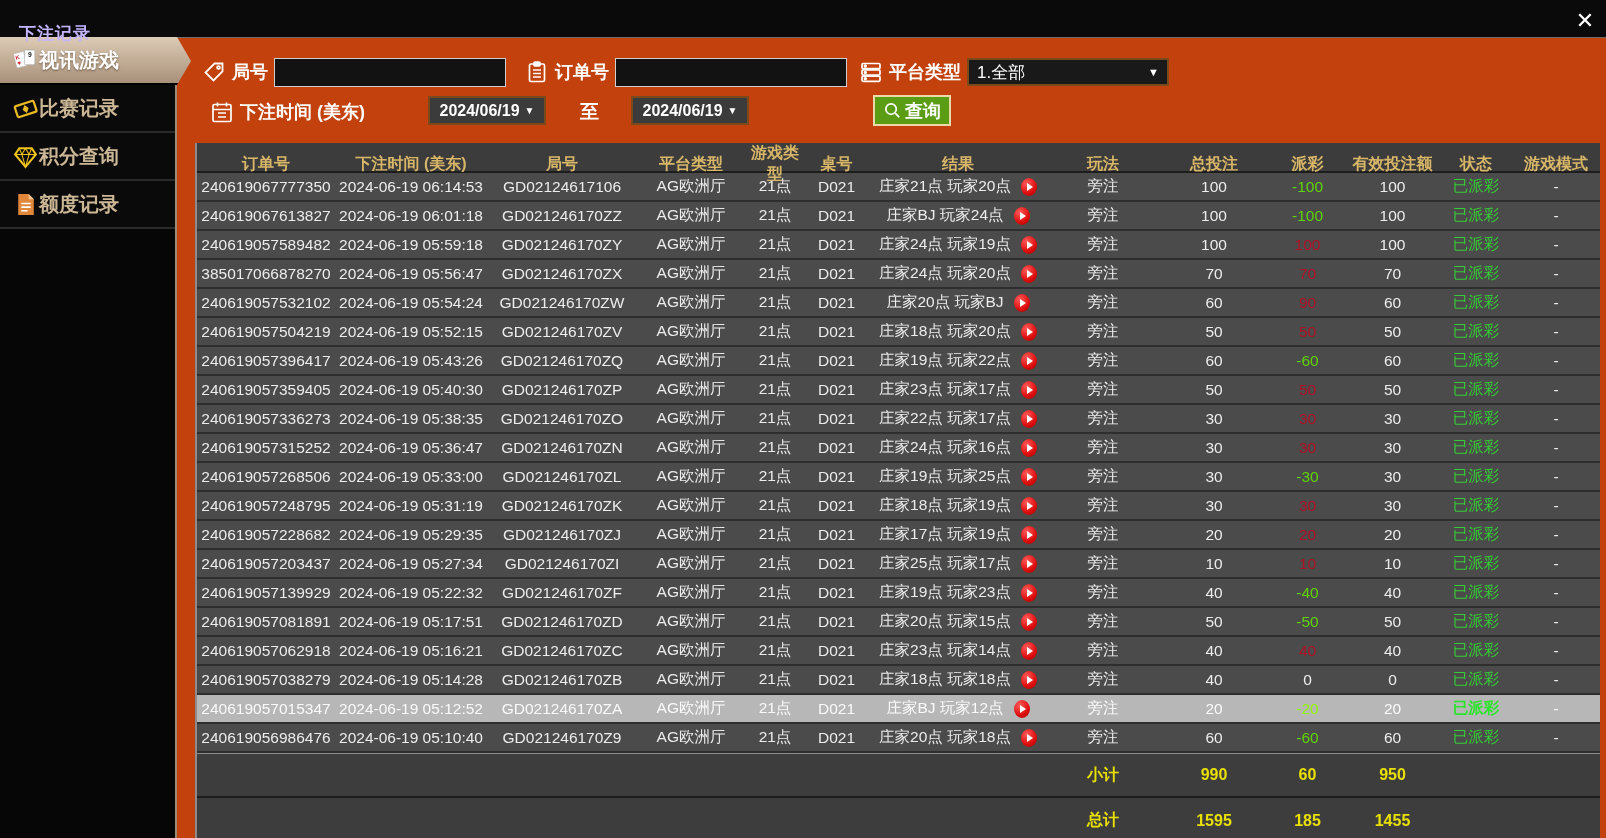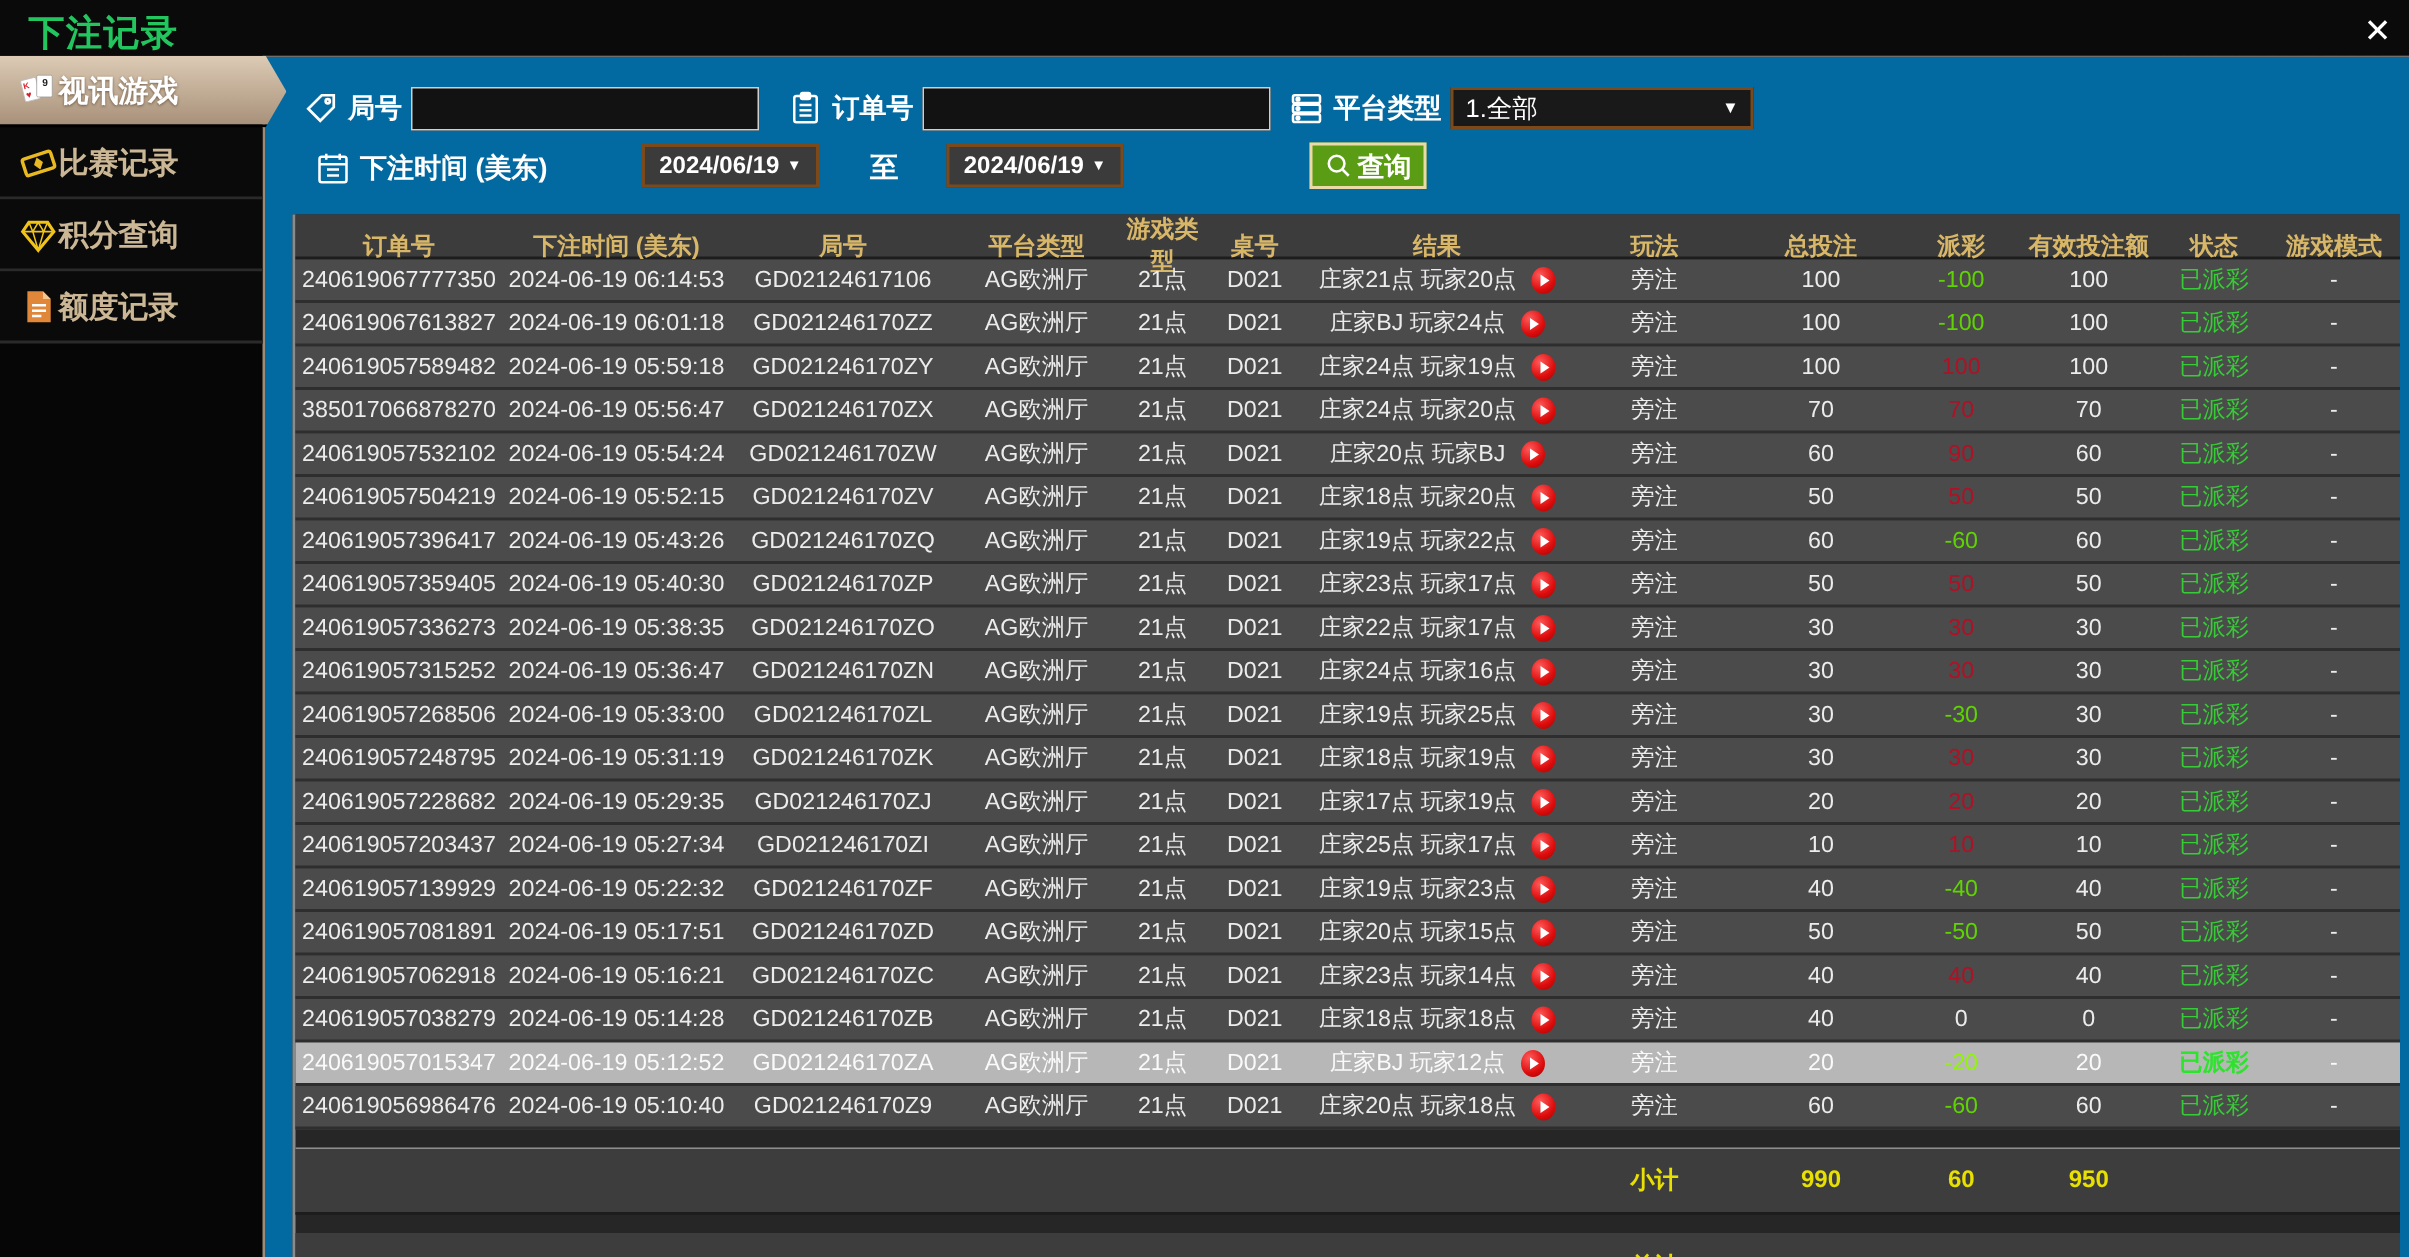--- a/index.html
+++ b/index.html
@@ -2,21 +2,21 @@
 <html><head>
 <meta charset="utf-8">
 <style>
   * { margin:0; padding:0; box-sizing:border-box; }
   html,body { width:1606px; height:838px; background:#000; overflow:hidden;
     font-family:"Liberation Sans","DejaVu Sans",sans-serif; }
   .app { position:relative; width:1606px; height:838px; background:#0b0b0b; }
 
   
   .titlebar { position:absolute; top:0; left:0; width:100%; height:37px; background:#0a0a0a; z-index:5; }
-  .title { position:absolute; left:19px; top:6px; font-size:24px; font-weight:bold; color:#22c55e; letter-spacing:1px; }
+  .title { position:absolute; left:19px; top:22px; font-size:17px; font-weight:bold; color:#c4b5fd; letter-spacing:1px; }
   .close-btn { position:absolute; right:8px; top:8px; width:26px; height:26px; color:#fff;
     font-size:22px; font-weight:bold; text-align:center; line-height:26px; cursor:pointer; z-index:9; }
 
   
   .ghost { position:absolute; left:1440px; top:-8px; z-index:1; color:#cfa35f; opacity:0.10;
     font-size:20px; font-weight:bold; line-height:27px; white-space:nowrap; pointer-events:none; }
 
   
   .sidebar { position:absolute; top:37px; left:0; width:177px; height:801px; background:#060606;
     border-right:2px solid #9c8b75; z-index:4; }
@@ -24,21 +24,21 @@
     padding-left:12px; border-bottom:2px solid #2a2a2a; background:#0a0a0a; cursor:pointer; }
   .side-item .lbl { font-size:20px; font-weight:bold; color:#cbb795; }
   .side-item.active { background:linear-gradient(#ddcbb5,#a8917a); width:191px;
     clip-path:polygon(0 0, calc(100% - 14px) 0, 100% 50%, calc(100% - 14px) 100%, 0 100%);
     border-bottom:2px solid #000; }
   .side-item.active .lbl { color:#ffffff; text-shadow:0 1px 2px rgba(60,40,20,.6); }
   .side-icon { width:27px; height:27px; flex:0 0 27px; }
 
   
   .content { position:absolute; top:37px; left:177px; width:1429px; height:801px;
-    background:#0369a1; border-top:1px solid #6e6e6e; z-index:3; }
+    background:#c2410c; border-top:1px solid #6e6e6e; z-index:3; }
 
   .fgroup { position:absolute; display:flex; align-items:center; gap:6px; height:32px; }
   .flabel { color:#fff; font-size:18px; font-weight:bold; white-space:nowrap; }
   .ficon { width:24px; height:24px; }
   .txt-input { width:232px; height:29px; background:#121212; border:1px solid #cfcfcf;
     color:#eee; font-size:15px; padding:0 6px; }
   .dropdown { width:202px; height:28px; background:#191919; border:2px solid #7c4a1a;
     display:flex; align-items:center; color:#fff; font-size:17px; padding:0 8px; cursor:pointer; }
   .dropdown .caret { margin-left:auto; font-size:11px; color:#fff; }
   .date-btn { width:118px; height:29px; background:#3b3b3b; border:2px solid #7c4a1a;
@@ -65,21 +65,21 @@
   .play { width:16px; height:18px; border-radius:50%;
     background:radial-gradient(circle at 35% 30%, #ff5a5a, #dd0c0c 60%, #9d0404);
     display:inline-flex; align-items:center; justify-content:center; flex:0 0 16px; cursor:pointer; }
   .play i { display:block; width:0; height:0; border-left:6px solid #fff;
     border-top:4px solid transparent; border-bottom:4px solid transparent; margin-left:2px; }
   .cell.neg { color:#5fd400 !important; }
   .cell.pos { color:#b11126 !important; }
   .cell.status { color:#35cc35 !important; }
   .trow.hl .cell.neg { color:#90f600 !important; }
   .trow.hl .cell.status { color:#2be42b !important; font-weight:bold; }
-  .t-total { height:45px; background:#3d3d3d;margin-top:12px; }
+  .t-total { height:45px; background:#3d3d3d; }
   .t-total .cell { color:#e8e000; font-size:16px; font-weight:bold; text-align:center; }
   .t-total.sub { border-top:1px solid #8d8d8d; border-bottom:2px solid #1d1d1d; }
 
   svg { display:block; }
 </style>
 </head>
 <body>
 
 <div class="app">
 

